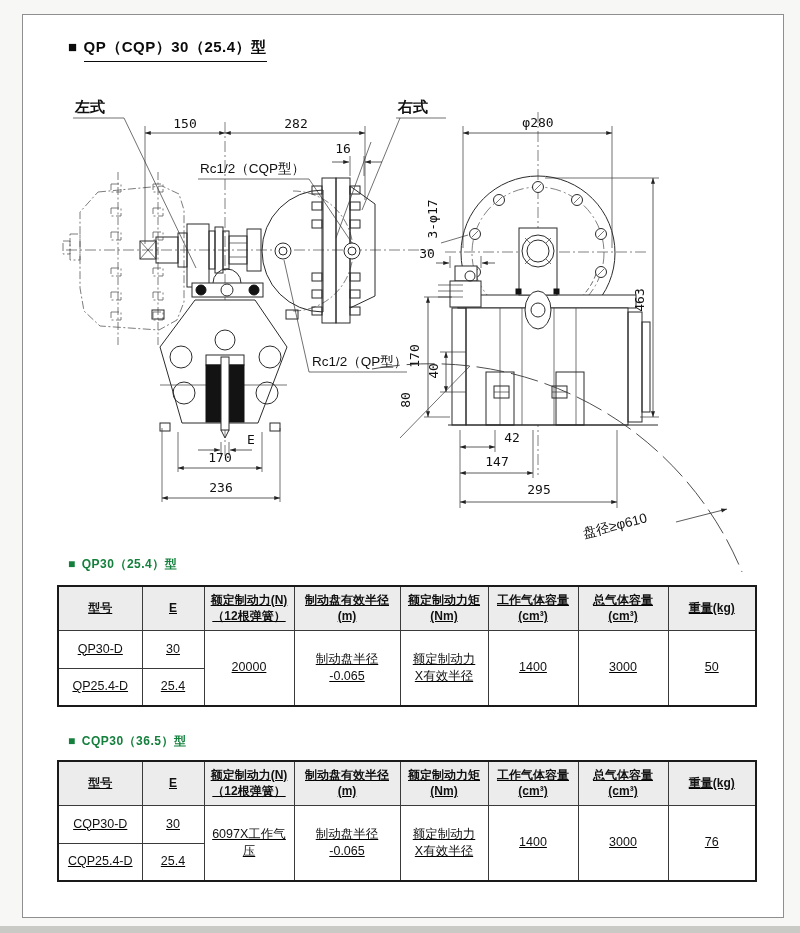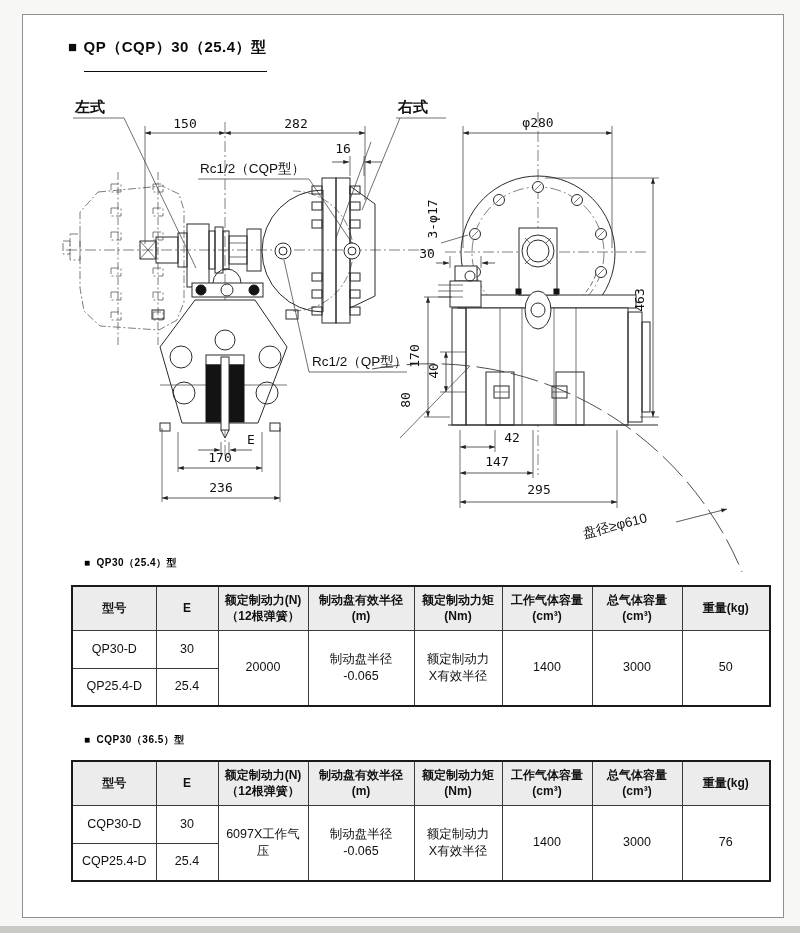--- a/index.html
+++ b/index.html
@@ -19,24 +19,24 @@
   .bottom-strip {
     position: absolute; left: 0; bottom: 0;
     width: 800px; height: 7px;
     background: #c9c9c6;
   }
   .main-title {
     position: absolute; left: 68px; top: 38px;
     font-size: 15px; font-weight: bold; color: #0b0b0b;
     letter-spacing: 0.5px; white-space: nowrap;
   }
-  .main-title .ul { border-bottom: 1.5px solid #0b0b0b; padding-bottom: 16px; }
+  .main-title .ul { border-bottom: 1.5px solid #0b0b0b; padding-bottom: 6px; }
   .sec-title {
-    position: absolute; left: 84px;
-    font-size: 10px; font-weight: bold; color: #000000;
+    position: absolute; left: 68px;
+    font-size: 12px; font-weight: bold; color: #15803d;
     letter-spacing: 0.5px; white-space: nowrap;
   }
   #qp-title  { top: 556px; }
   #cqp-title { top: 733px; }
   .sq { margin-right: 6px; }
 
   svg.drawing { position: absolute; left: 30px; top: 85px; }
   .oln { fill: none; stroke: #2b2b2b; stroke-width: 1; }
   .fw  { fill: #ffffff; stroke: #2b2b2b; stroke-width: 1; }
   .blk { fill: #131313; stroke: #131313; }
@@ -46,21 +46,21 @@
   .dsh { fill: none; stroke: #3a3a3a; stroke-width: 0.8; stroke-dasharray: 5 3; }
   .arc { fill: none; stroke: #3a3a3a; stroke-width: 0.9; stroke-dasharray: 28 7; }
   .dim { fill: none; stroke: #333; stroke-width: 0.8; }
   .ext { fill: none; stroke: #333; stroke-width: 0.7; }
   .dd  { marker-start: url(#ar); marker-end: url(#ar); }
   .da  { marker-end: url(#ar); }
   .dtx { font-family: "DejaVu Sans Mono", monospace; font-size: 13px; fill: #111; }
   .ctx { font-family: "Liberation Sans", sans-serif; font-size: 13.5px; fill: #111; }
   .vtx { font-family: "Liberation Sans", sans-serif; font-size: 15px; font-weight: 600; fill: #111; }
 
-  .tbl-wrap { position: absolute; left: 71px; width: 606px; }
+  .tbl-wrap { position: absolute; left: 57px; width: 606px; text-decoration: underline; }
   #qp-table-wrap  { top: 585px; }
   #cqp-table-wrap { top: 760px; }
   table.spec {
     width: 698px; border-collapse: collapse;
     border: 2px solid #1a1a1a; table-layout: fixed;
     background: #fff;
   }
   table.spec th, table.spec td {
     border: 1px solid #3a3a3a; text-align: center; vertical-align: middle;
     color: #111; padding: 2px 3px; white-space: pre-line; line-height: 1.35;

